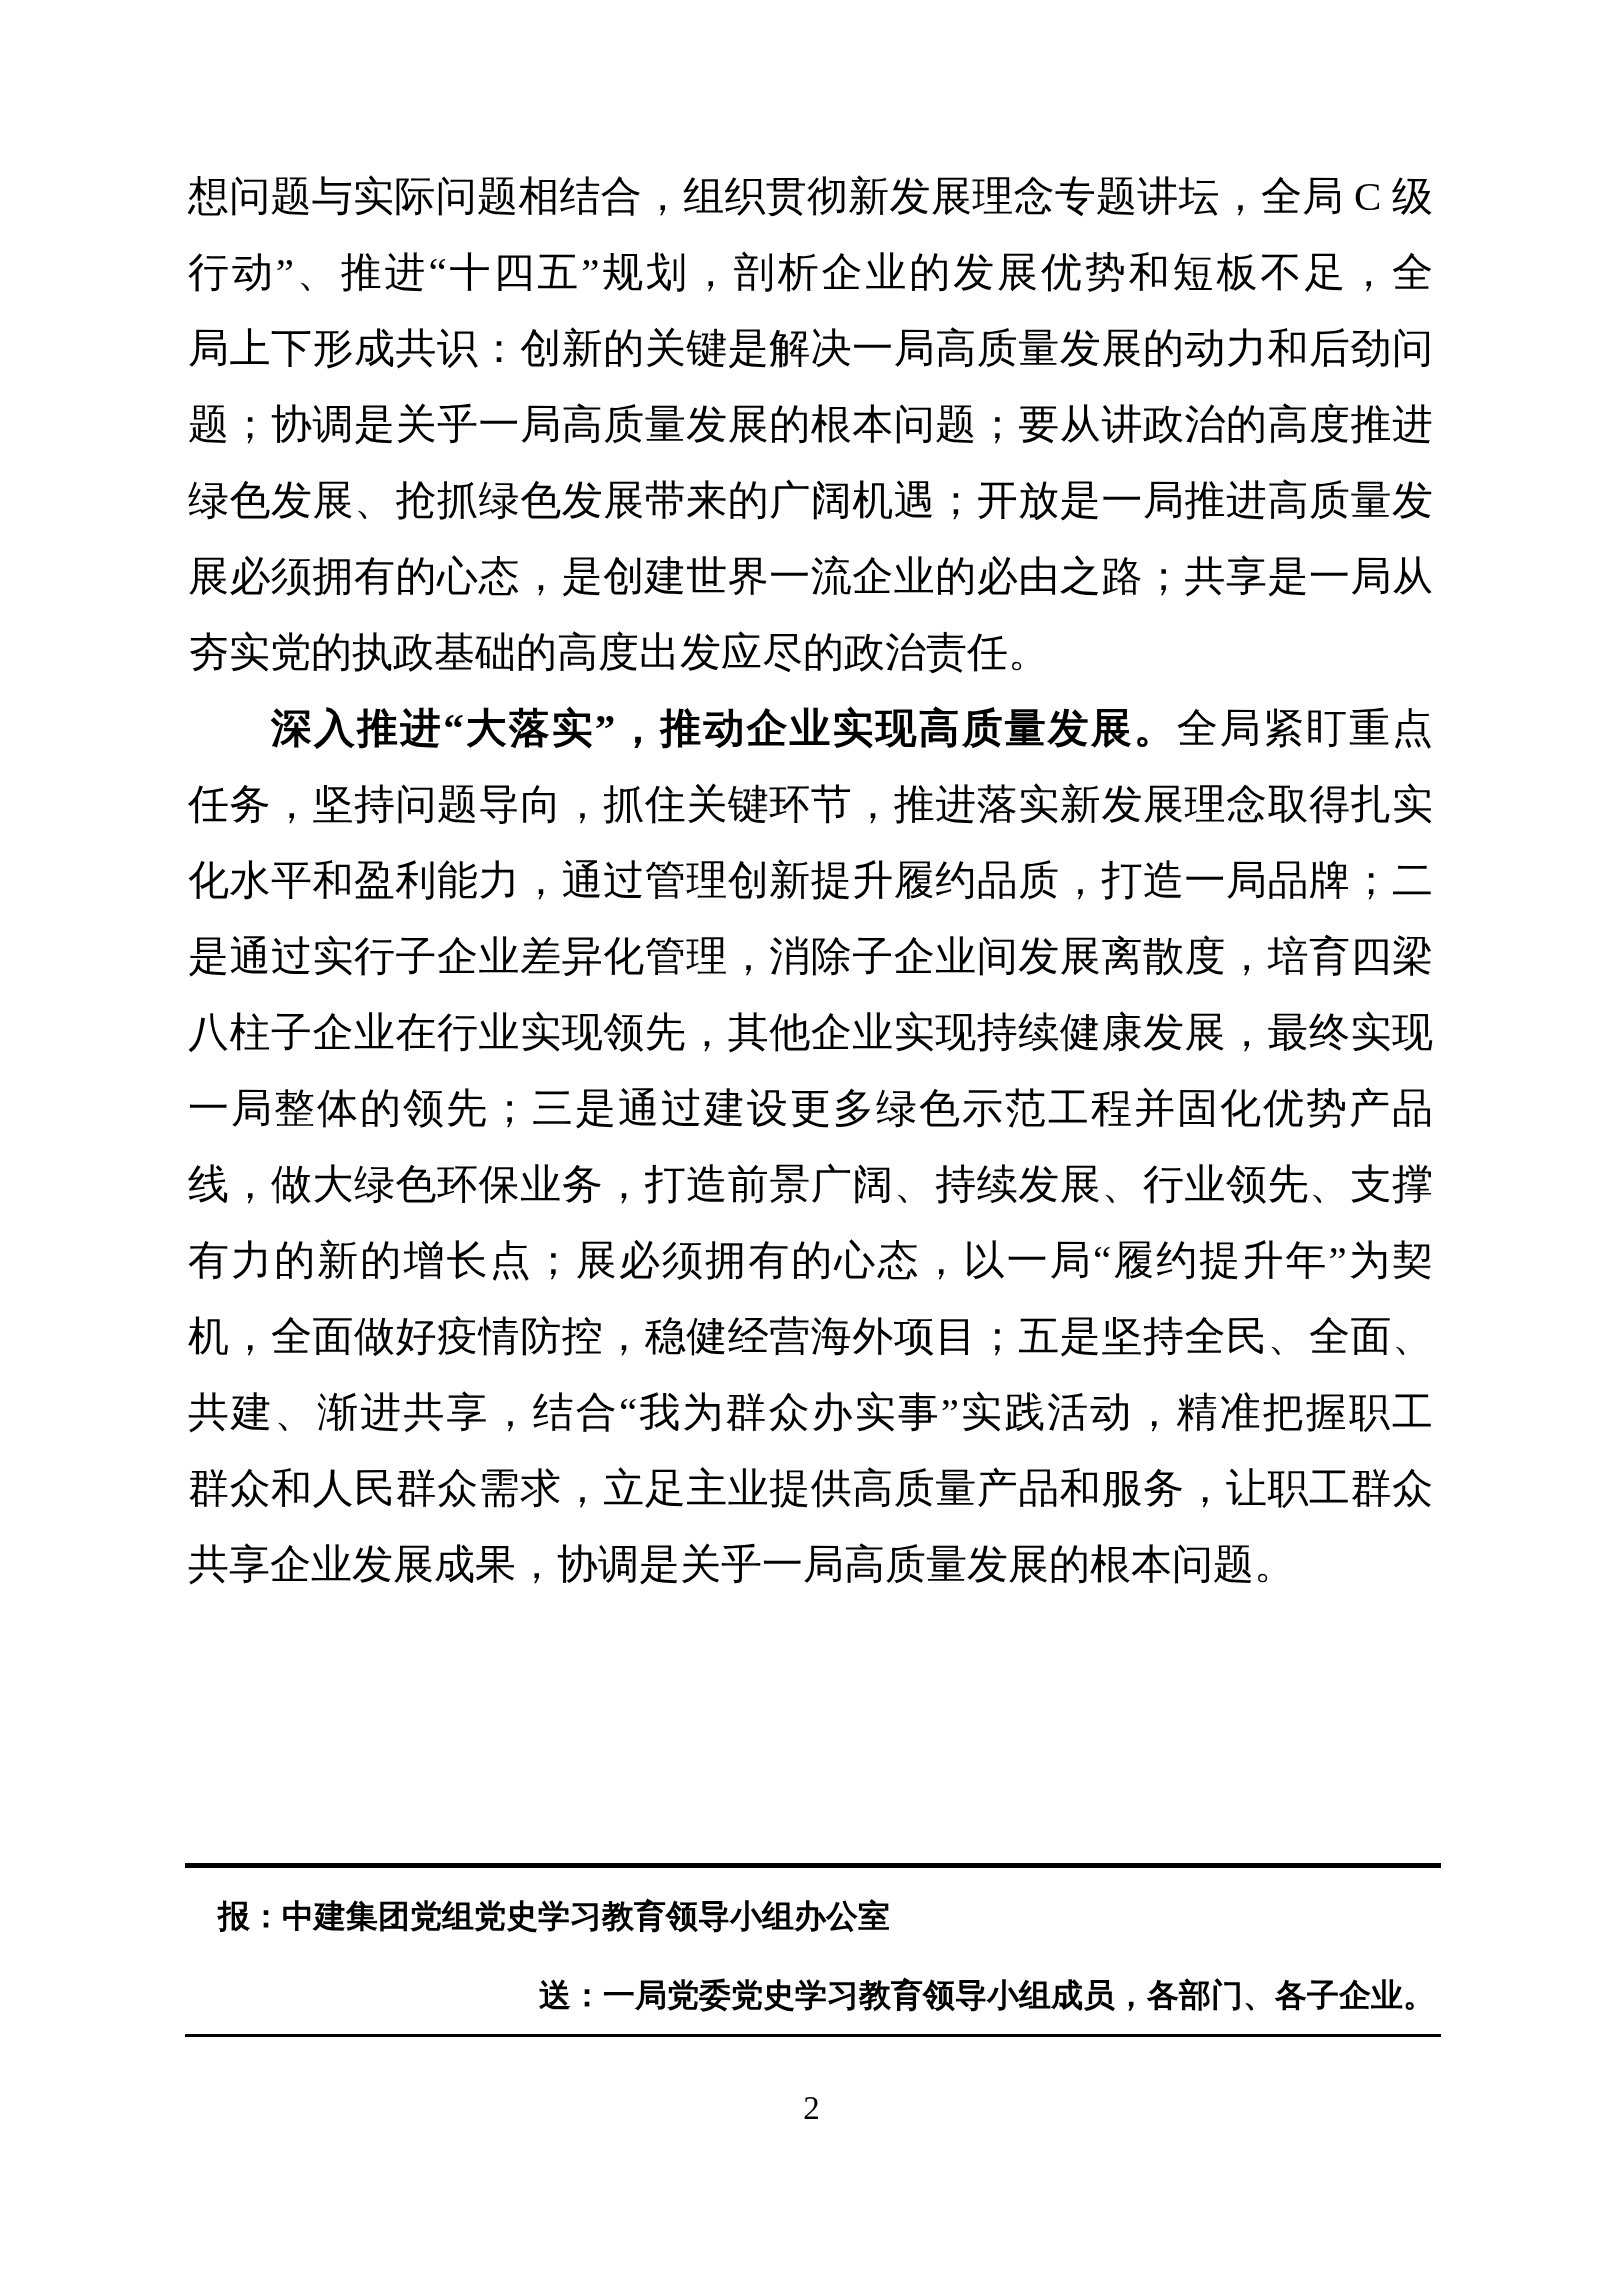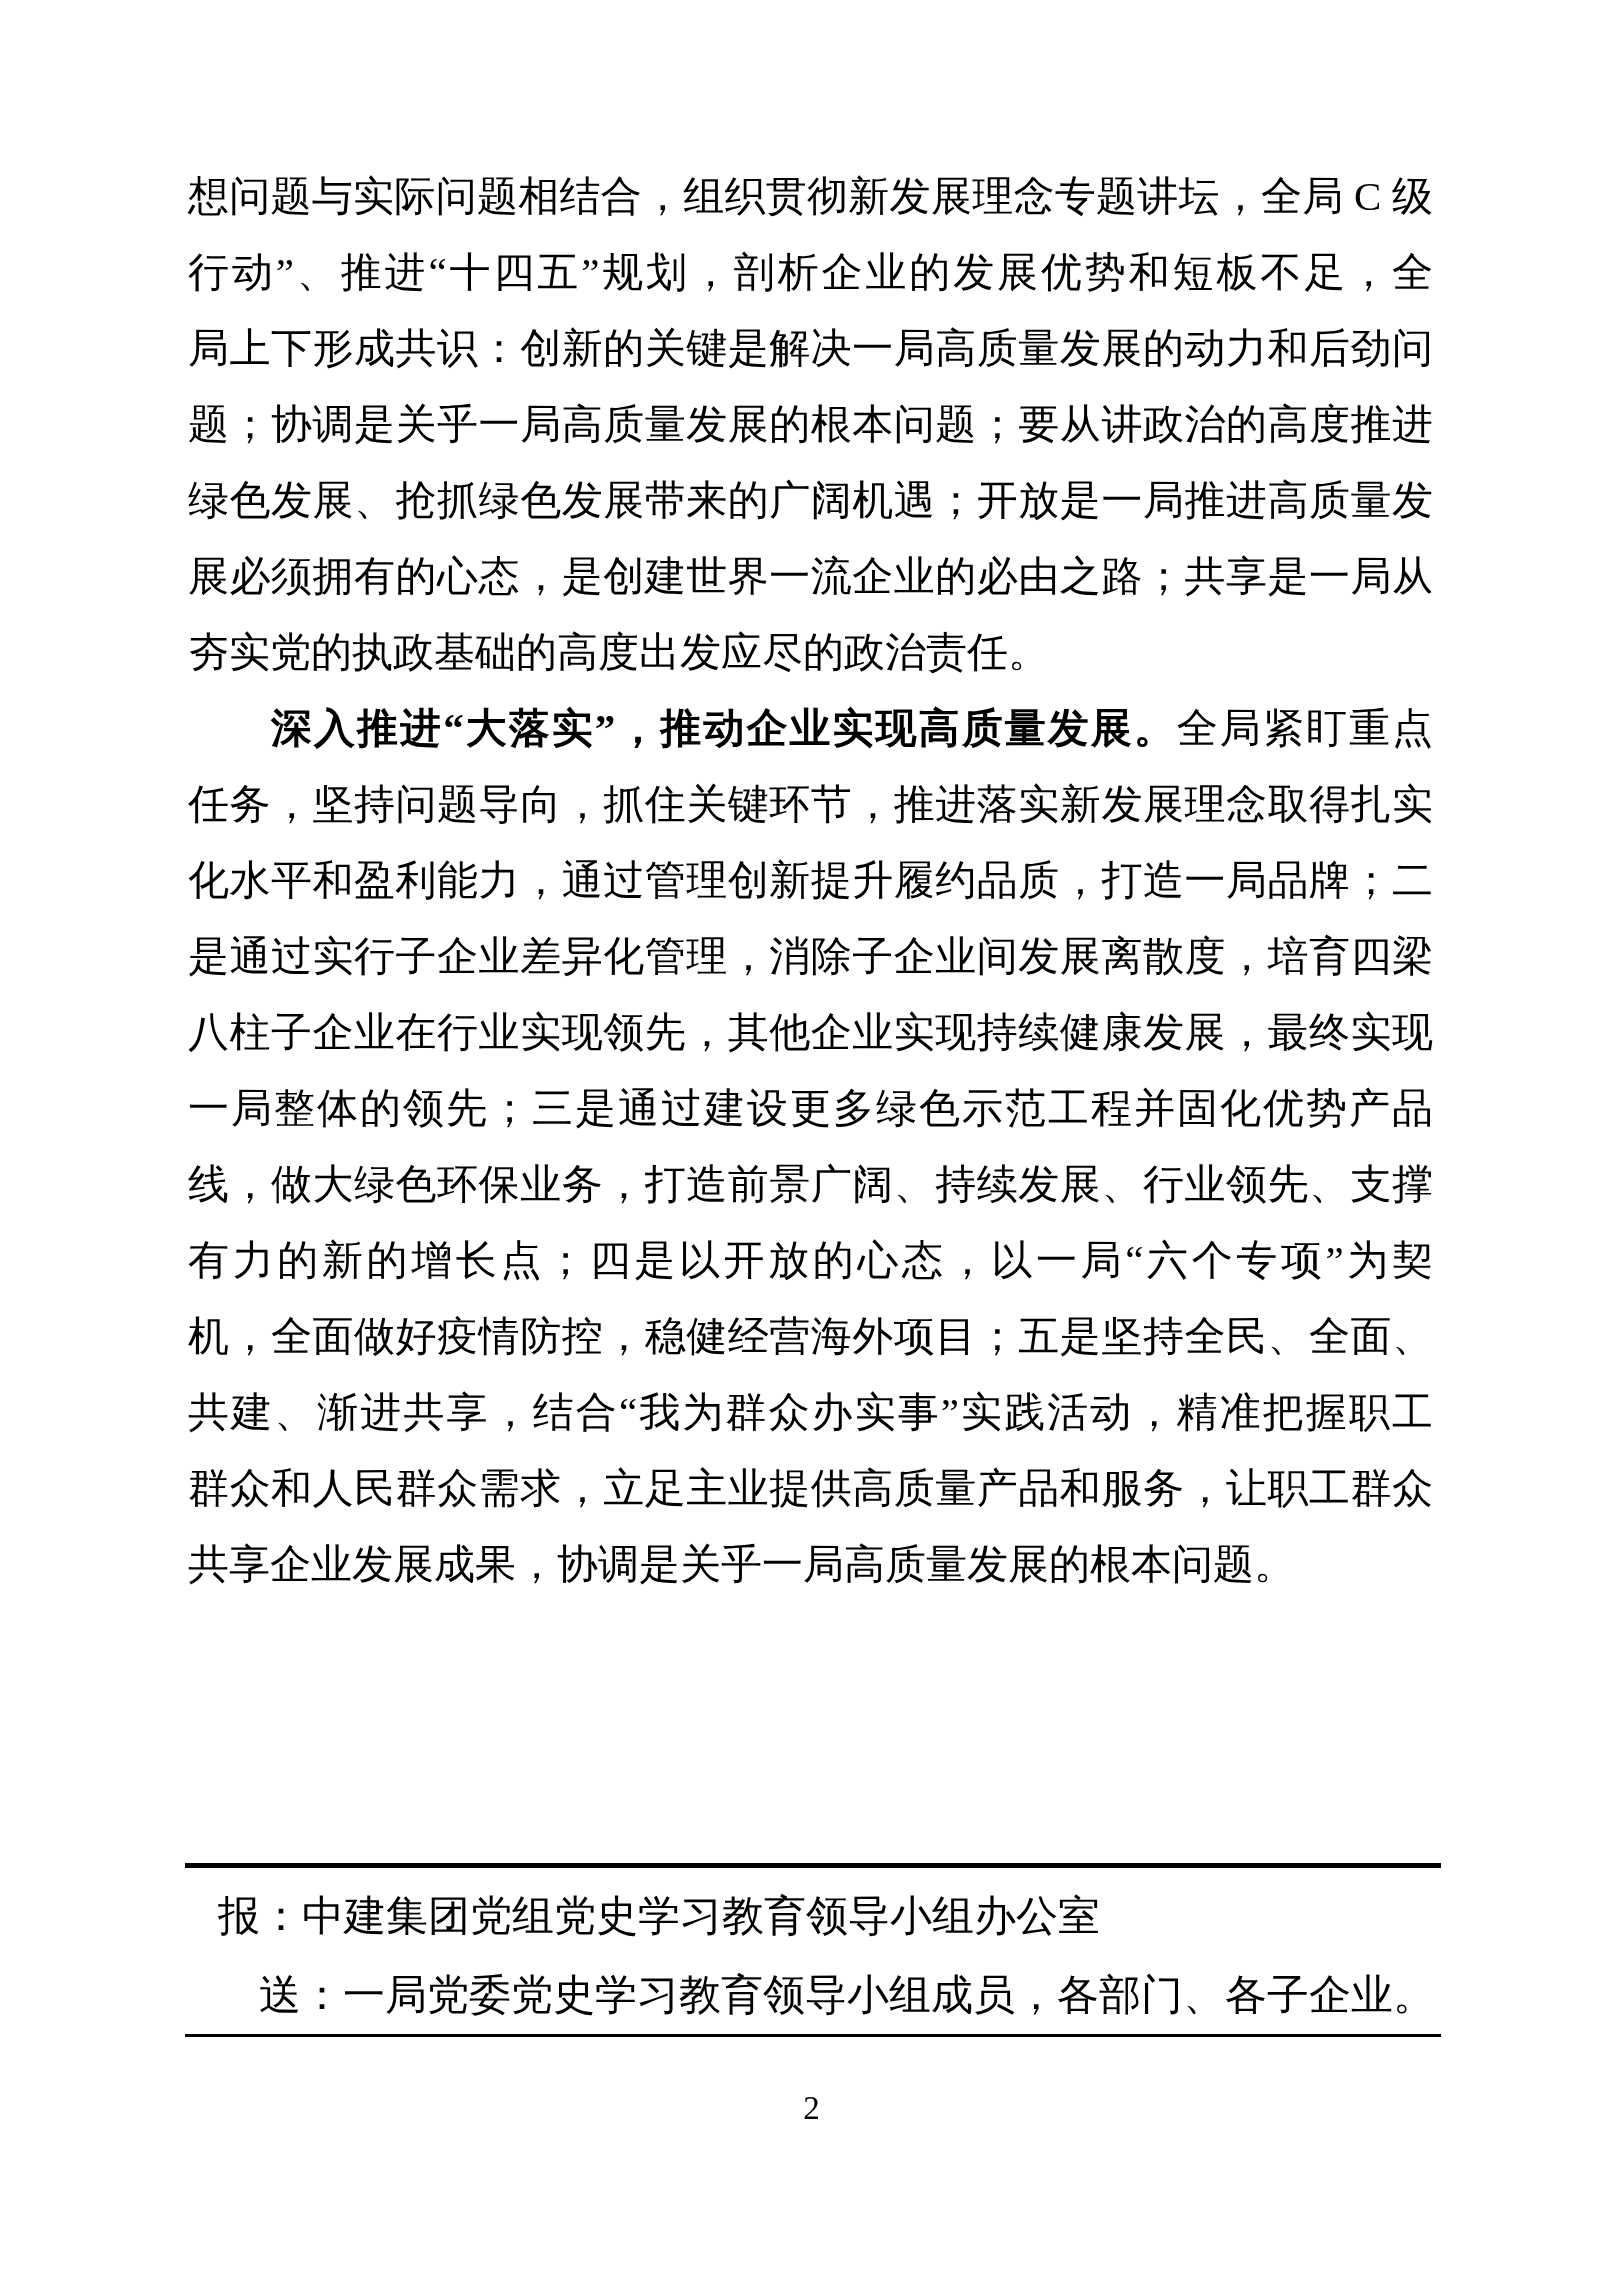--- a/index.html
+++ b/index.html
@@ -48,22 +48,23 @@
     background: #000000;
   }
   .rule-top   { top: 1863px; height: 4.6px; }
   .rule-bottom{ top: 2034px; height: 3.3px; }
   .footer-line {
     position: absolute;
     left: 218px;
     width: 1217px;
     height: 76px;
     line-height: 76px;
-    font-size: 42px;
+    font-size: 32px;
     white-space: nowrap;
+    font-weight: bold;
   }
   .footer-report { top: 1878px; }
   .footer-send   { top: 1957px; text-align: right; }
   .page-number {
     position: absolute;
     left: 0;
     top: 2089px;
     width: 1623px;
     text-align: center;
     font-size: 33px;
@@ -87,21 +88,21 @@
     <div class="bline indent">
       <b>深入推进“大落实”，推动企业实现高质量发展。</b><span>全局紧盯重点</span>
     </div>
 
     <div class="bline">任务，坚持问题导向，抓住关键环节，推进落实新发展理念取得扎实</div>
     <div class="bline">化水平和盈利能力，通过管理创新提升履约品质，打造一局品牌；二</div>
     <div class="bline">是通过实行子企业差异化管理，消除子企业间发展离散度，培育四梁</div>
     <div class="bline">八柱子企业在行业实现领先，其他企业实现持续健康发展，最终实现</div>
     <div class="bline">一局整体的领先；三是通过建设更多绿色示范工程并固化优势产品</div>
     <div class="bline">线，做大绿色环保业务，打造前景广阔、持续发展、行业领先、支撑</div>
-    <div class="bline">有力的新的增长点；四是以开放的心态，以一局“六个专项”为契</div>
+    <div class="bline">有力的新的增长点；展必须拥有的心态，以一局“履约提升年”为契</div>
     <div class="bline">机，全面做好疫情防控，稳健经营海外项目；五是坚持全民、全面、</div>
     <div class="bline">共建、渐进共享，结合“我为群众办实事”实践活动，精准把握职工</div>
     <div class="bline">群众和人民群众需求，立足主业提供高质量产品和服务，让职工群众</div>
     <div class="bline para-end">共享企业发展成果，协调是关乎一局高质量发展的根本问题。</div>
   </div>
 
   <div class="rule rule-top"></div>
 
   <div class="footer-line footer-report">报：中建集团党组党史学习教育领导小组办公室</div>
   <div class="footer-line footer-send">送：一局党委党史学习教育领导小组成员，各部门、各子企业。</div>

